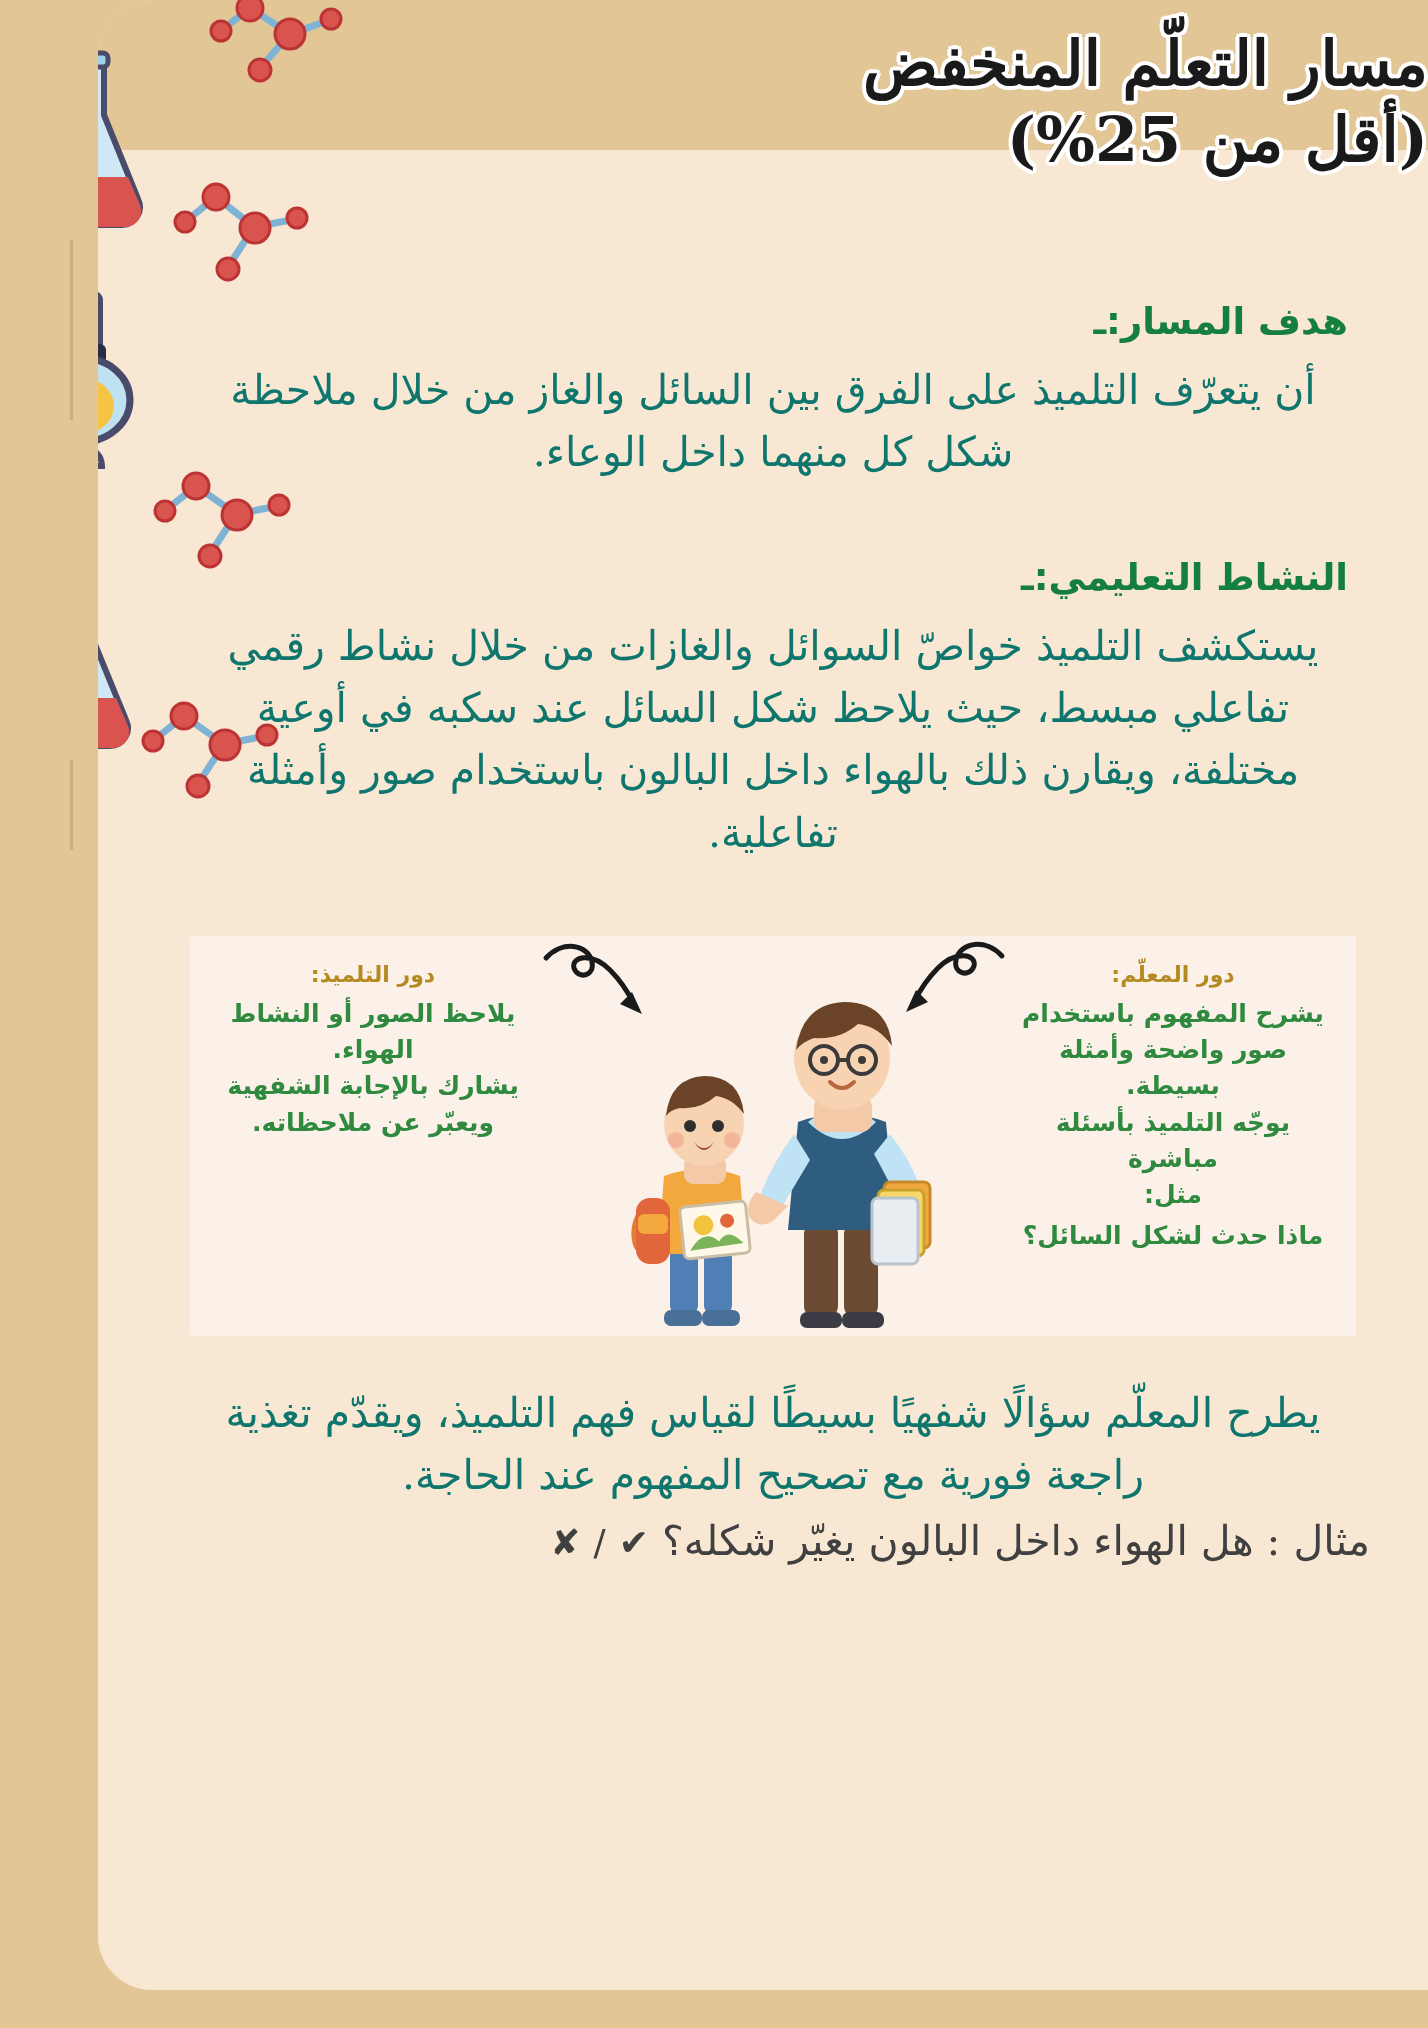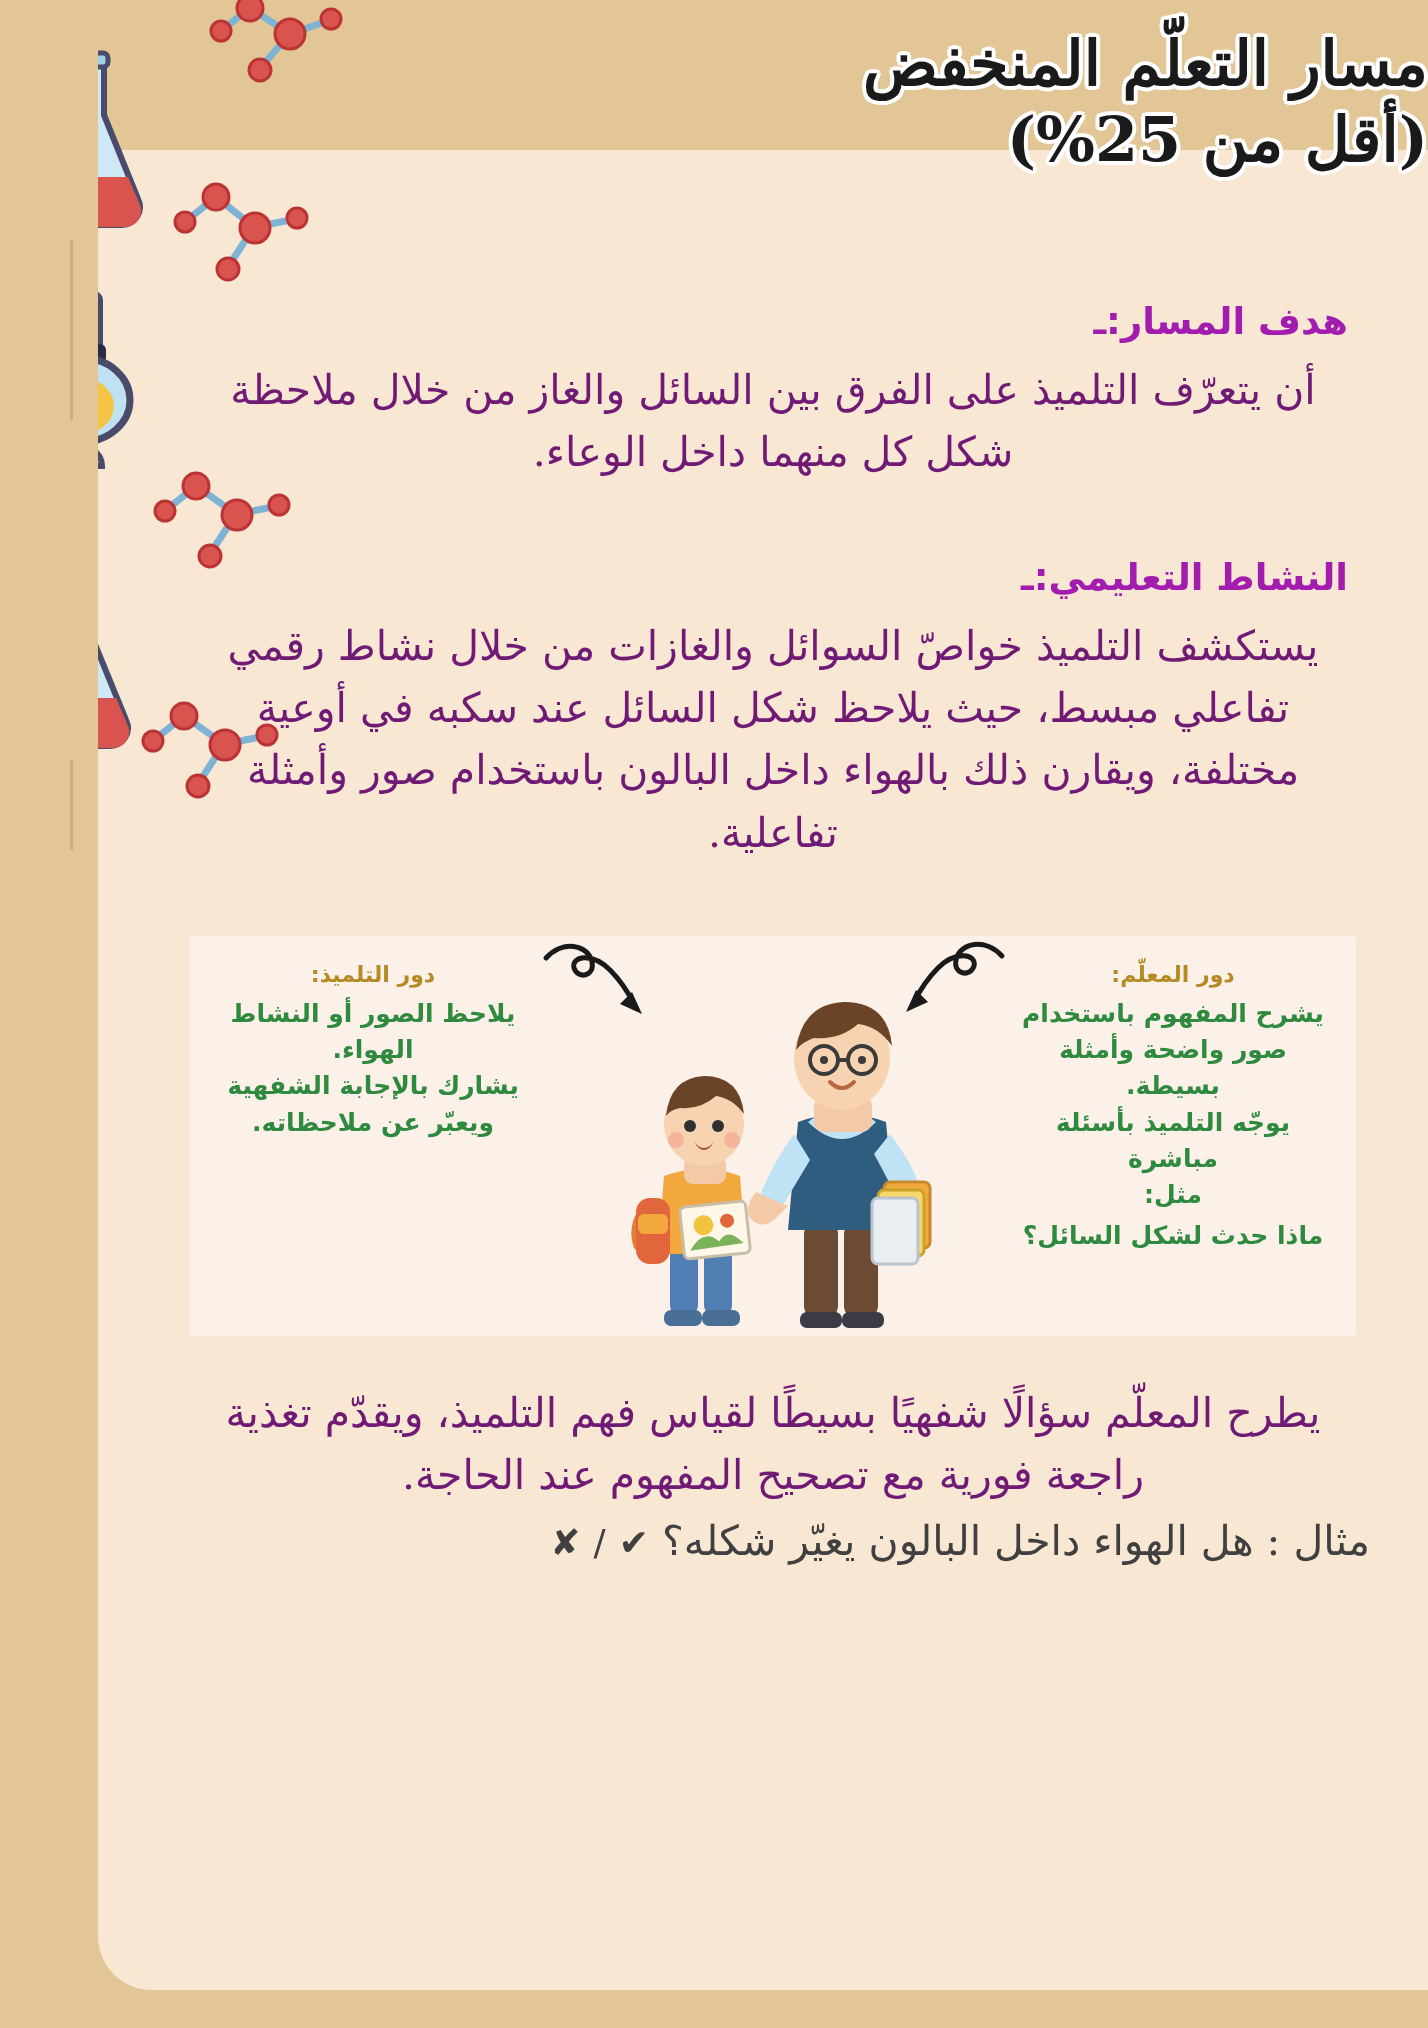--- a/index.html
+++ b/index.html
@@ -75,30 +75,30 @@
   .content {
     position: absolute;
     top: 300px;
     left: 0; right: 0;
     padding: 0 58px 0 78px;
   }
   .sec-heading {
     font-family: "DejaVu Sans", "Liberation Sans", sans-serif;
     font-weight: bold;
     font-size: 37px;
-    color: #a21caf;
+    color: #15803d;
     text-align: right;
     margin: 0 0 16px 0;
     padding-right: 22px;
   }
   .sec-body {
     font-family: "DejaVu Serif", "Liberation Serif", serif;
     font-size: 41px;
     line-height: 1.52;
-    color: #701a75;
+    color: #0f766e;
     text-align: center;
     margin: 0;
     padding: 0 34px;
   }
 
   .gap-a { height: 72px; }
   .gap-b { height: 46px; }
 
   
   .roles {

